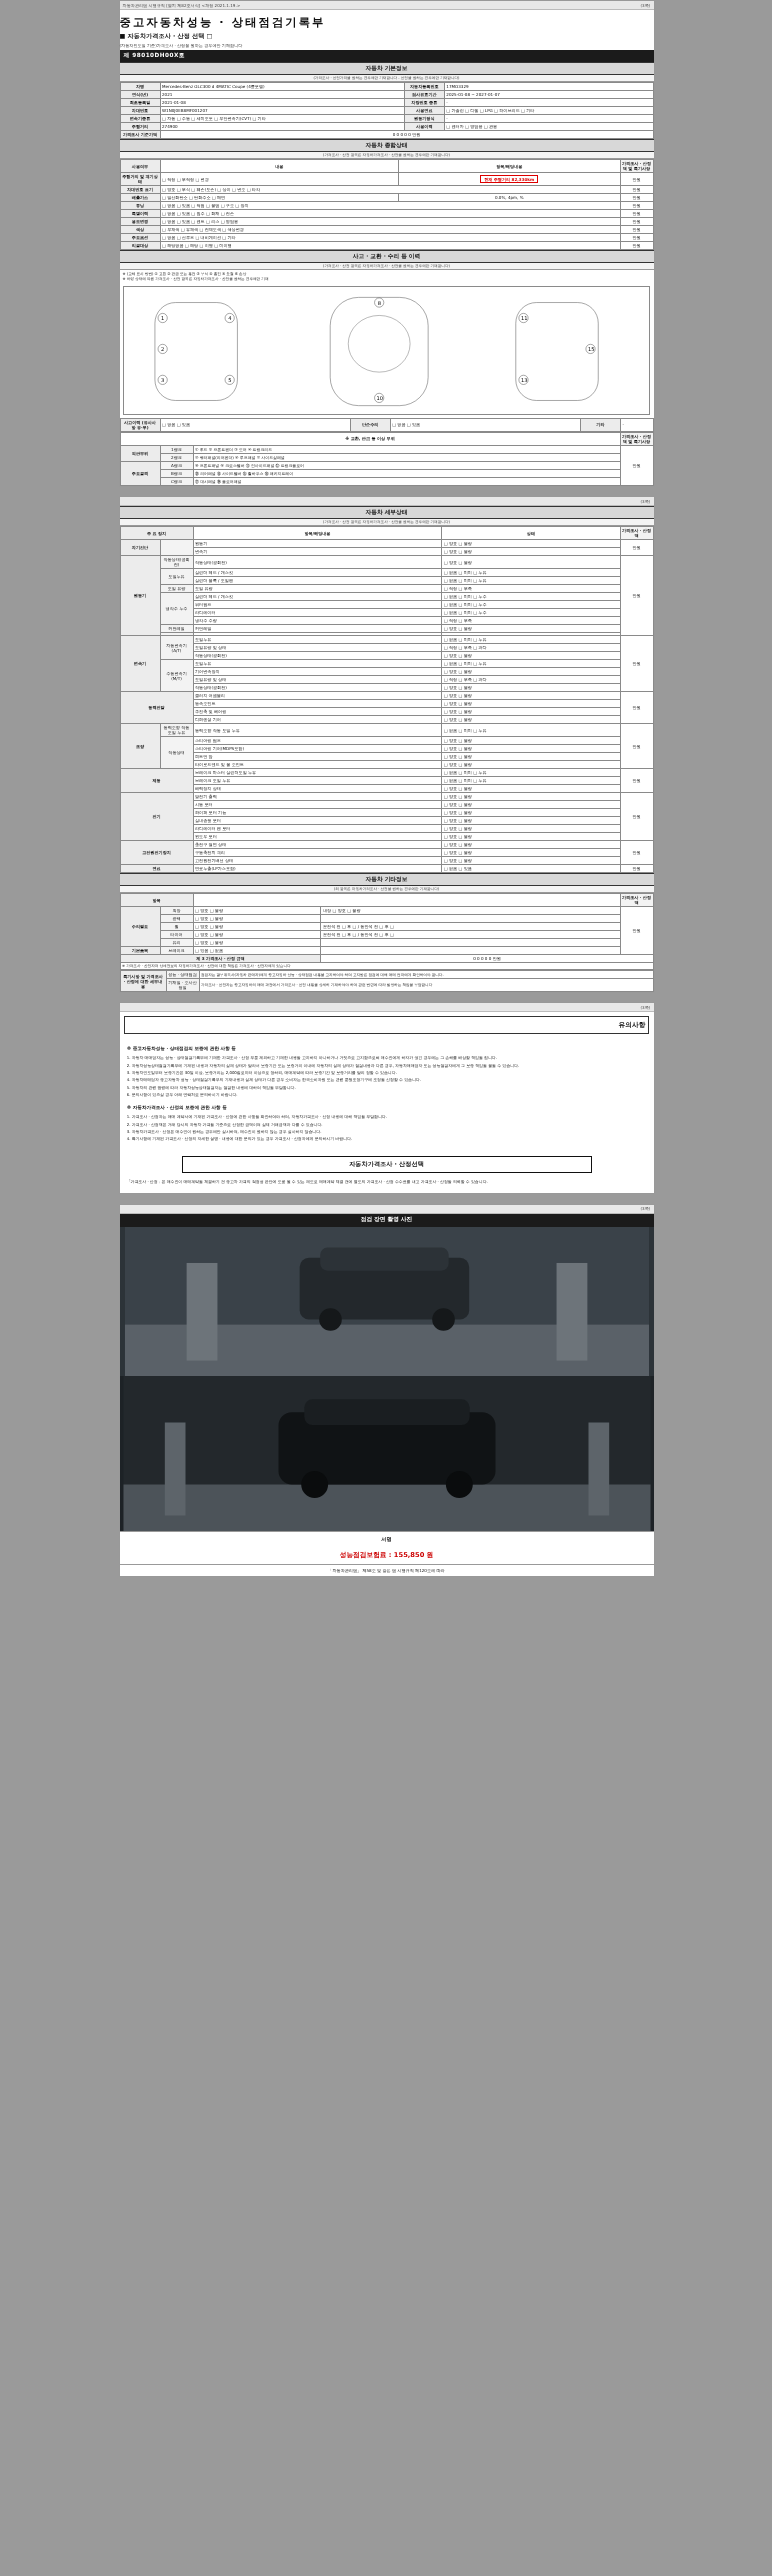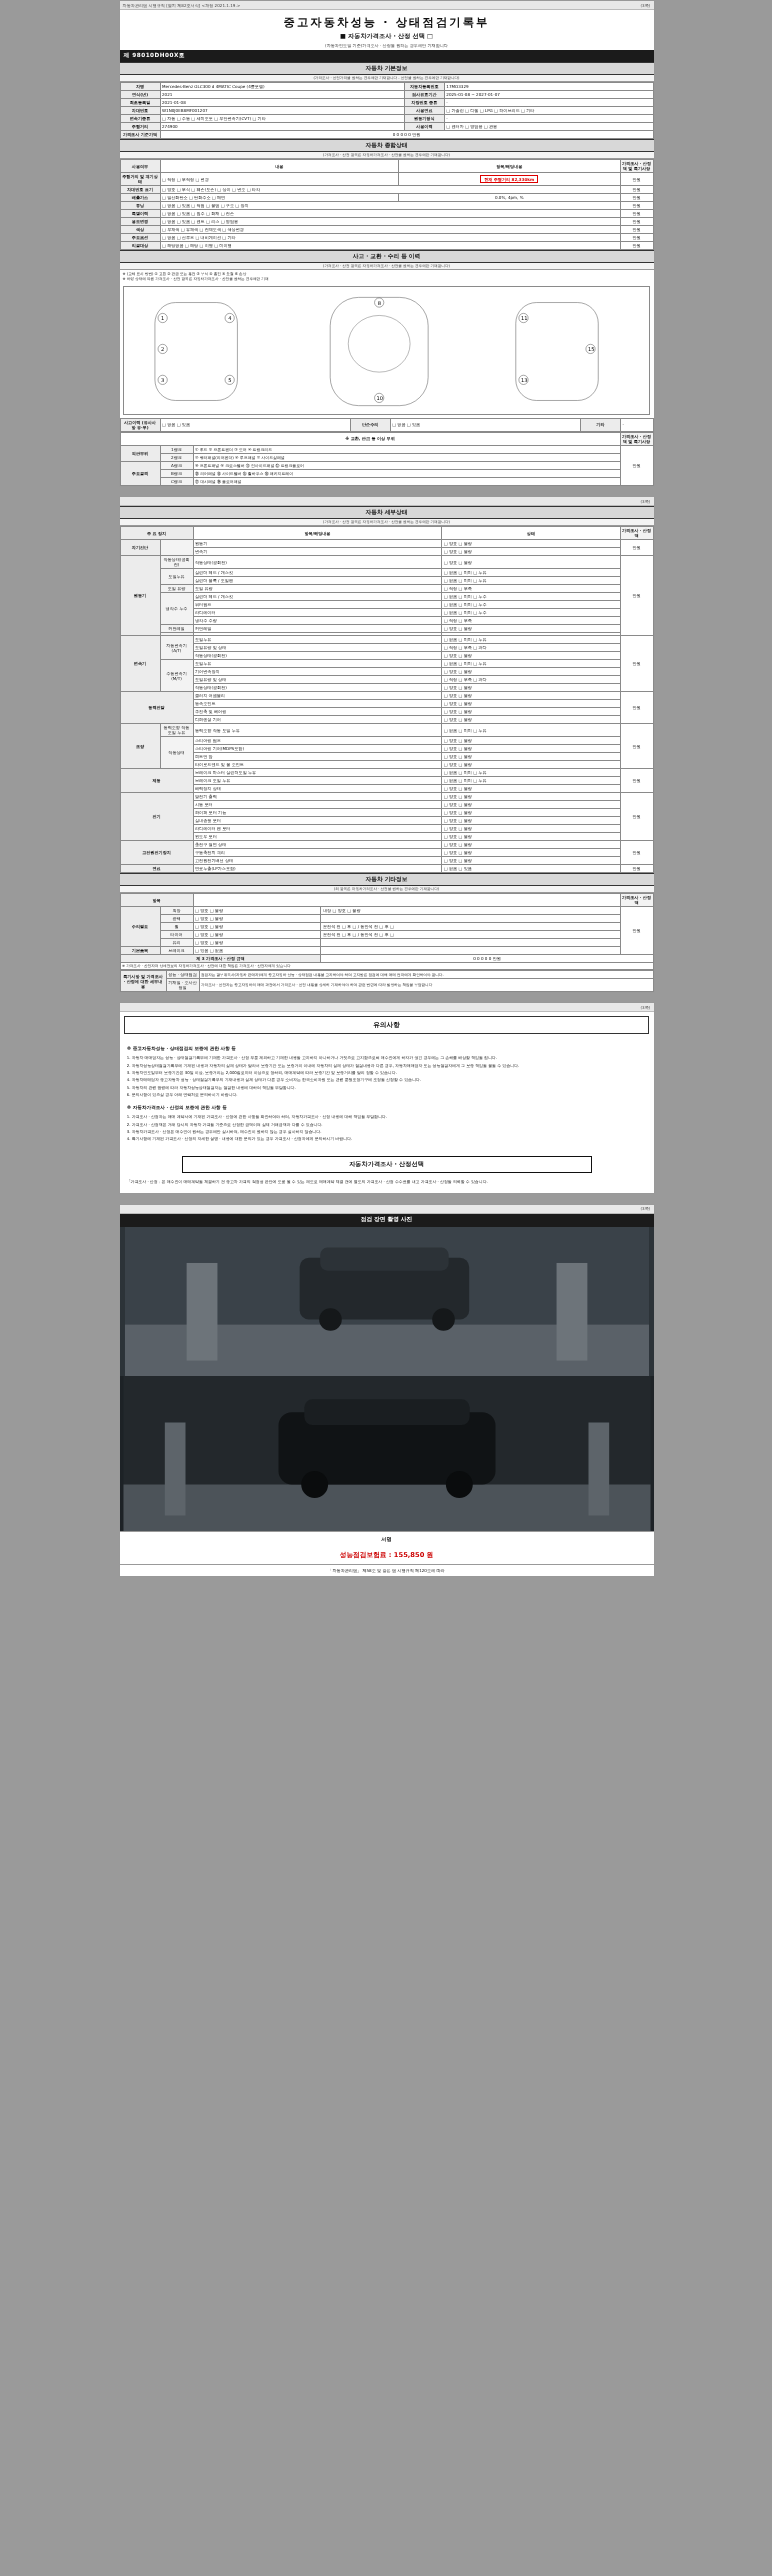--- a/index.html
+++ b/index.html
@@ -2,38 +2,38 @@
 <html style="font-size:8.2px"><head>
 <meta charset="utf-8">
 <style>
   * { box-sizing: border-box; }
   html, body { margin:0; padding:0; background:#9a9a9a; }
   body { font-family:"DejaVu Sans","Liberation Sans",sans-serif; font-size:4.6px; color:#111; }
   .page { width:773px; margin:0 auto; }
   .sheet { background:#fff; margin:0 auto 9.3px; border:0.5px solid #999; }
   .s1 { width:536px; }
   .topbar { background:#e8e8e8; border-bottom:0.5px solid #bbb; font-size:4.1px; padding:1.5px 3.1px; display:flex; justify-content:space-between; color:#444;}
-  .title-wrap { text-align:center; padding:5.2px 0 2.1px; }
+  .title-wrap { text-align:left; padding:5.2px 0 2.1px; }
   .doc-title { font-size:11.3px; font-weight:bold; letter-spacing:2.1px; }
   .doc-sub { font-size:6.2px; font-weight:bold; margin-top:2.1px; }
   .doc-sub2 { font-size:4.1px; color:#333; margin-top:1.5px; }
   .blackbar { background:#1b1b1b; color:#fff; font-size:5.7px; font-weight:bold; padding:2.1px 4.1px; letter-spacing:0.5px;}
   .sec-head { background:#d8d8d8; text-align:center; font-weight:bold; font-size:5.7px; padding:1.5px; border-top:0.5px solid #333; border-bottom:0.5px solid #333;}
   .sec-note { text-align:center; font-size:3.6px; color:#333; padding:1px; background:#f4f4f4; border-bottom:0.5px solid #999;}
   table { border-collapse:collapse; width:100%; font-size:4.1px; }
   td, th { border:0.5px solid #8a8a8a; padding:1px 1.5px; vertical-align:middle; }
   .lbl { background:#ececec; text-align:center; font-weight:bold; width:40px; }
   .lbl2 { background:#f3f3f3; text-align:center; width:33px;}
   .ctr { text-align:center; }
   .mileage { border:0.5px solid #d00; color:#d00; font-weight:bold; padding:0.5px 3.1px; display:inline-block; }
   .diagram { padding:3.1px; }
   .diagram-box { border:0.5px solid #8a8a8a; height:129px; position:relative; background:#fff; }
   .s2 { width:536px; }
   .s3 { width:536px; }
-  .notice-title { text-align:center; font-weight:bold; font-size:6.7px; padding:3.1px; border:0.5px solid #333; margin:4.1px; background:#fff;}
+  .notice-title { text-align:right; font-weight:bold; font-size:6.7px; padding:3.1px; border:0.5px solid #333; margin:4.1px; background:#fff;}
   .notice { padding:2.1px 7.2px 7.2px; font-size:3.9px; line-height:1.65; }
   .notice h4 { font-size:4.6px; margin:5.2px 0 2.6px; }
   .notice p { margin:1px 0; }
   .sigbox { border:1px solid #111; text-align:center; font-weight:bold; font-size:6.2px; padding:3.1px; margin:5.2px 62px; }
   .photo-head { background:#1b1b1b; color:#fff; text-align:center; font-weight:bold; padding:2.6px; font-size:5.7px;}
   .photo { height:149px; background:#2c3338; margin:0; position:relative; overflow:hidden;}
   .photo2 { height:155px; background:#1d2226; }
   .signrow { text-align:center; padding:4.1px; font-weight:bold; font-size:5.2px; border-top:0.5px solid #999;}
   .fee { text-align:center; color:#c00; font-weight:bold; font-size:6.7px; padding:4.1px; }
   .bottomnote { text-align:center; font-size:4.1px; padding:3.1px; border-top:0.5px solid #999;}

